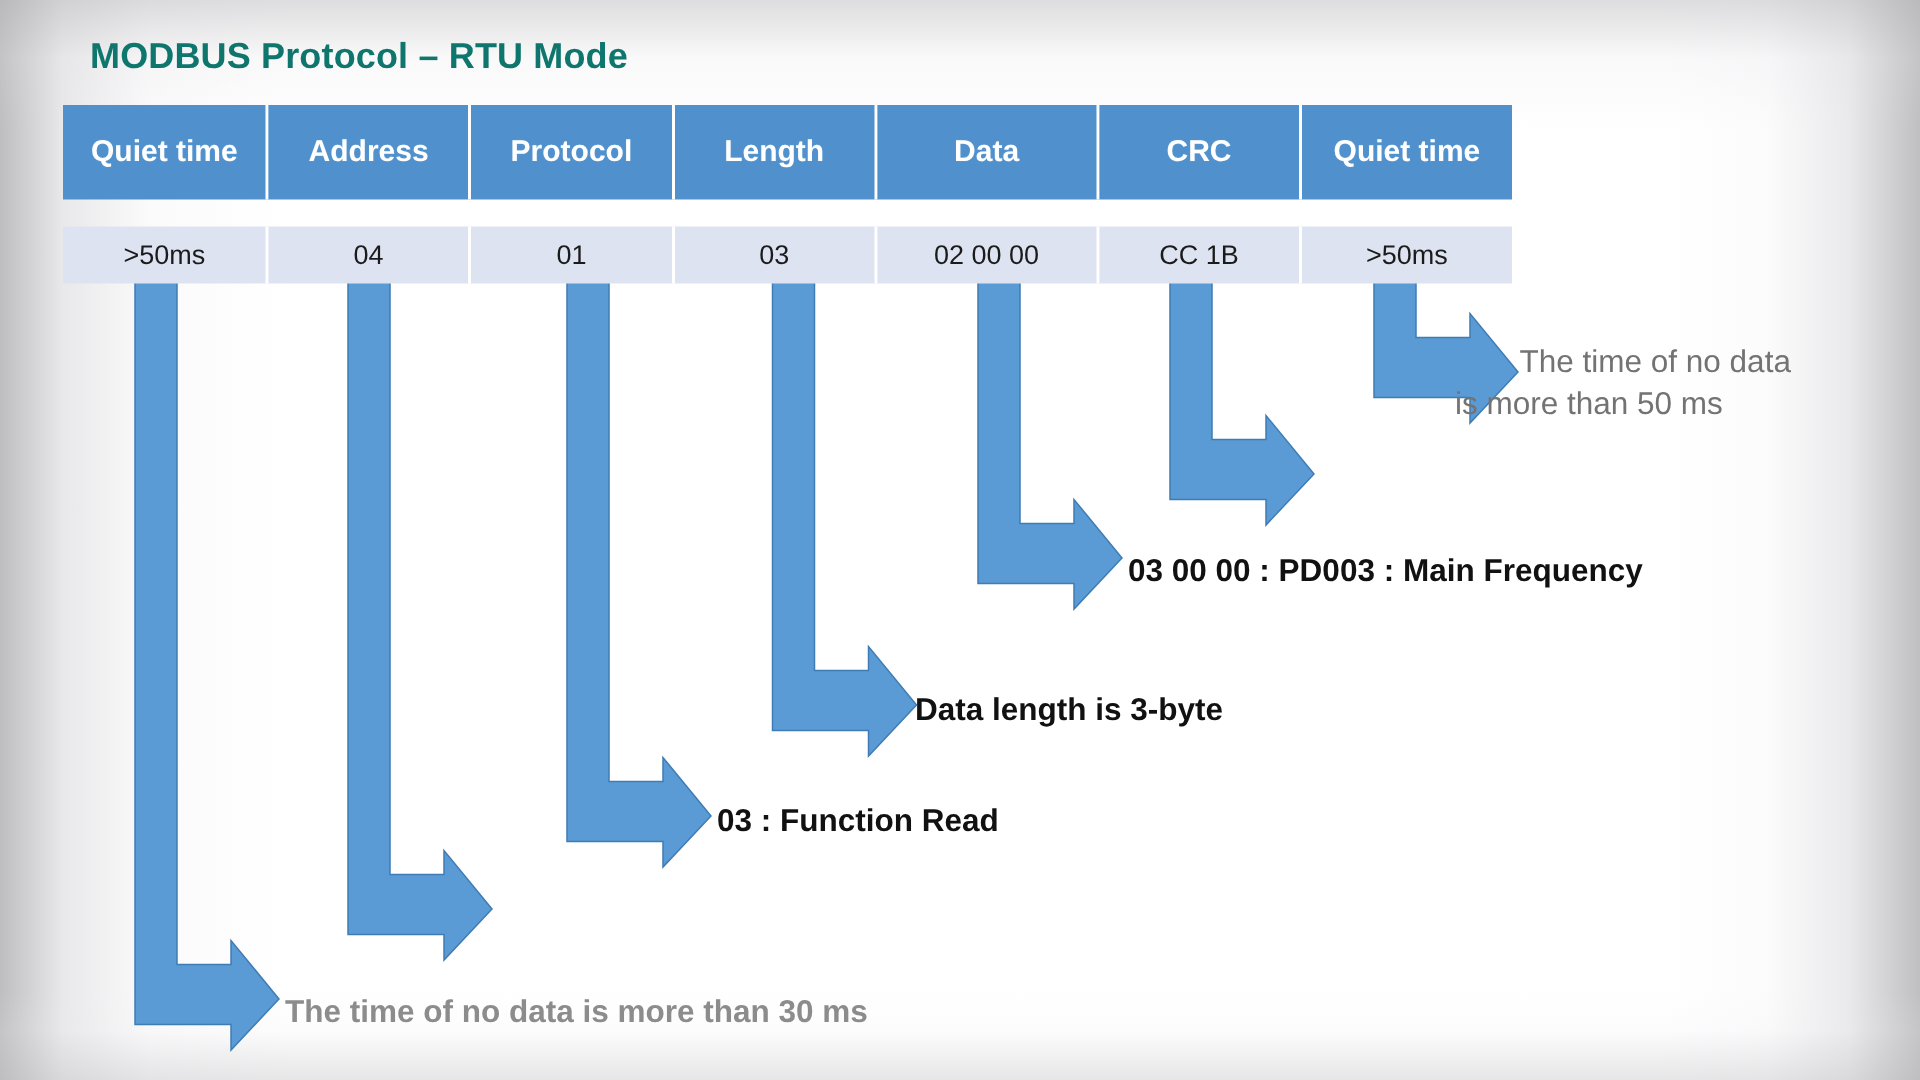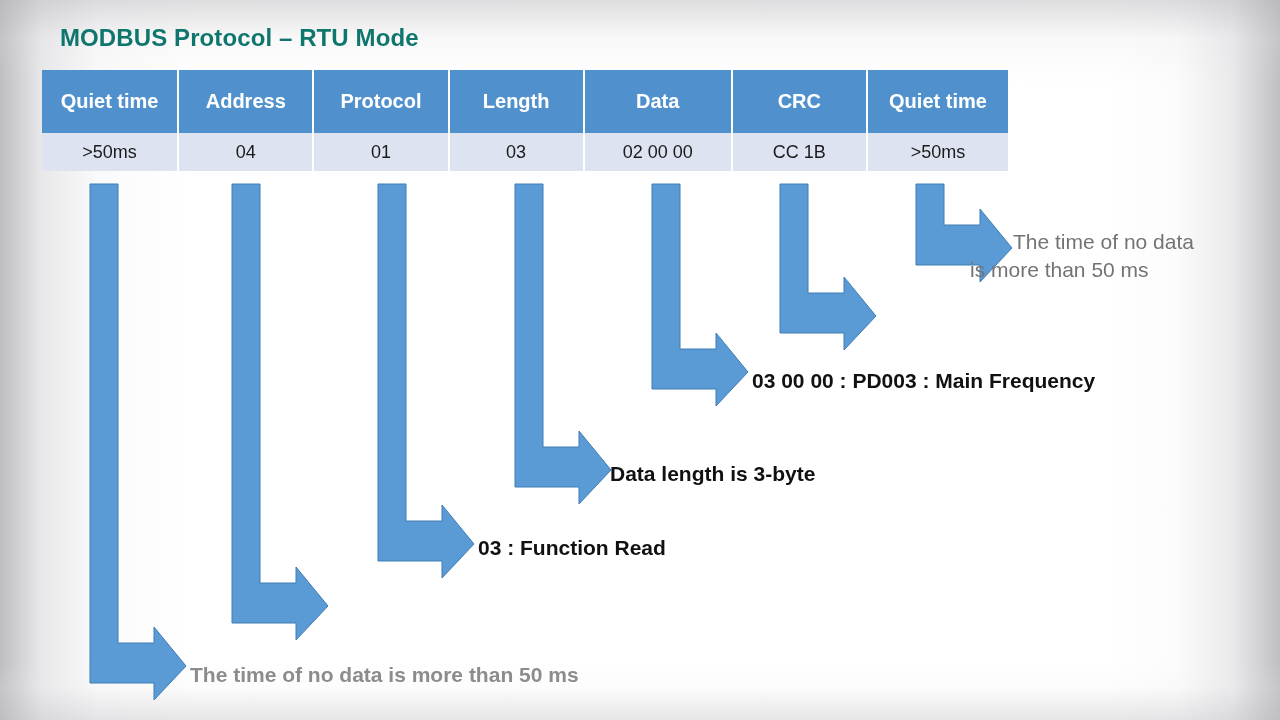--- a/index.html
+++ b/index.html
@@ -105,21 +105,21 @@
     background: #5091cd;
     color: #ffffff;
     font-size: 20px;
     font-weight: bold;
     line-height: 1.32;
     border-right: 2px solid #ffffff;
     text-shadow: 0 0 1px rgba(255,255,255,0.15);
   }
   .head-row .frame-cell:last-child { border-right: none; }
 
-  .data-row { margin-top: 0; }
+  .data-row { margin-top: 18px; }
   .data-row .frame-cell {
     height: 38px;
     background: #dde3f1;
     color: #1b1b1b;
     font-size: 18px;
     font-weight: normal;
     border-right: 2px solid #ffffff;
   }
   .data-row .frame-cell:last-child { border-right: none; }
 
@@ -240,15 +240,15 @@
   <div class="callout gray-2line" style="left:970px; top:256px;">is more than 50 ms</div>
 
 
   <div class="callout dark" style="left:752px; top:368px;">03 00 00 : PD003 : Main Frequency</div>
 
   <div class="callout dark" style="left:610px; top:461px;">Data length is 3-byte</div>
 
   <div class="callout dark" style="left:478px; top:535px;">03 : Function Read</div>
 
 
-  <div class="callout gray" style="left:190px; top:662px;">The time of no data is more than 50 ms</div>
+  <div class="callout gray" style="left:190px; top:662px;">The time of no data is more than 30 ms</div>
 
 </div>
 
 </body></html>

